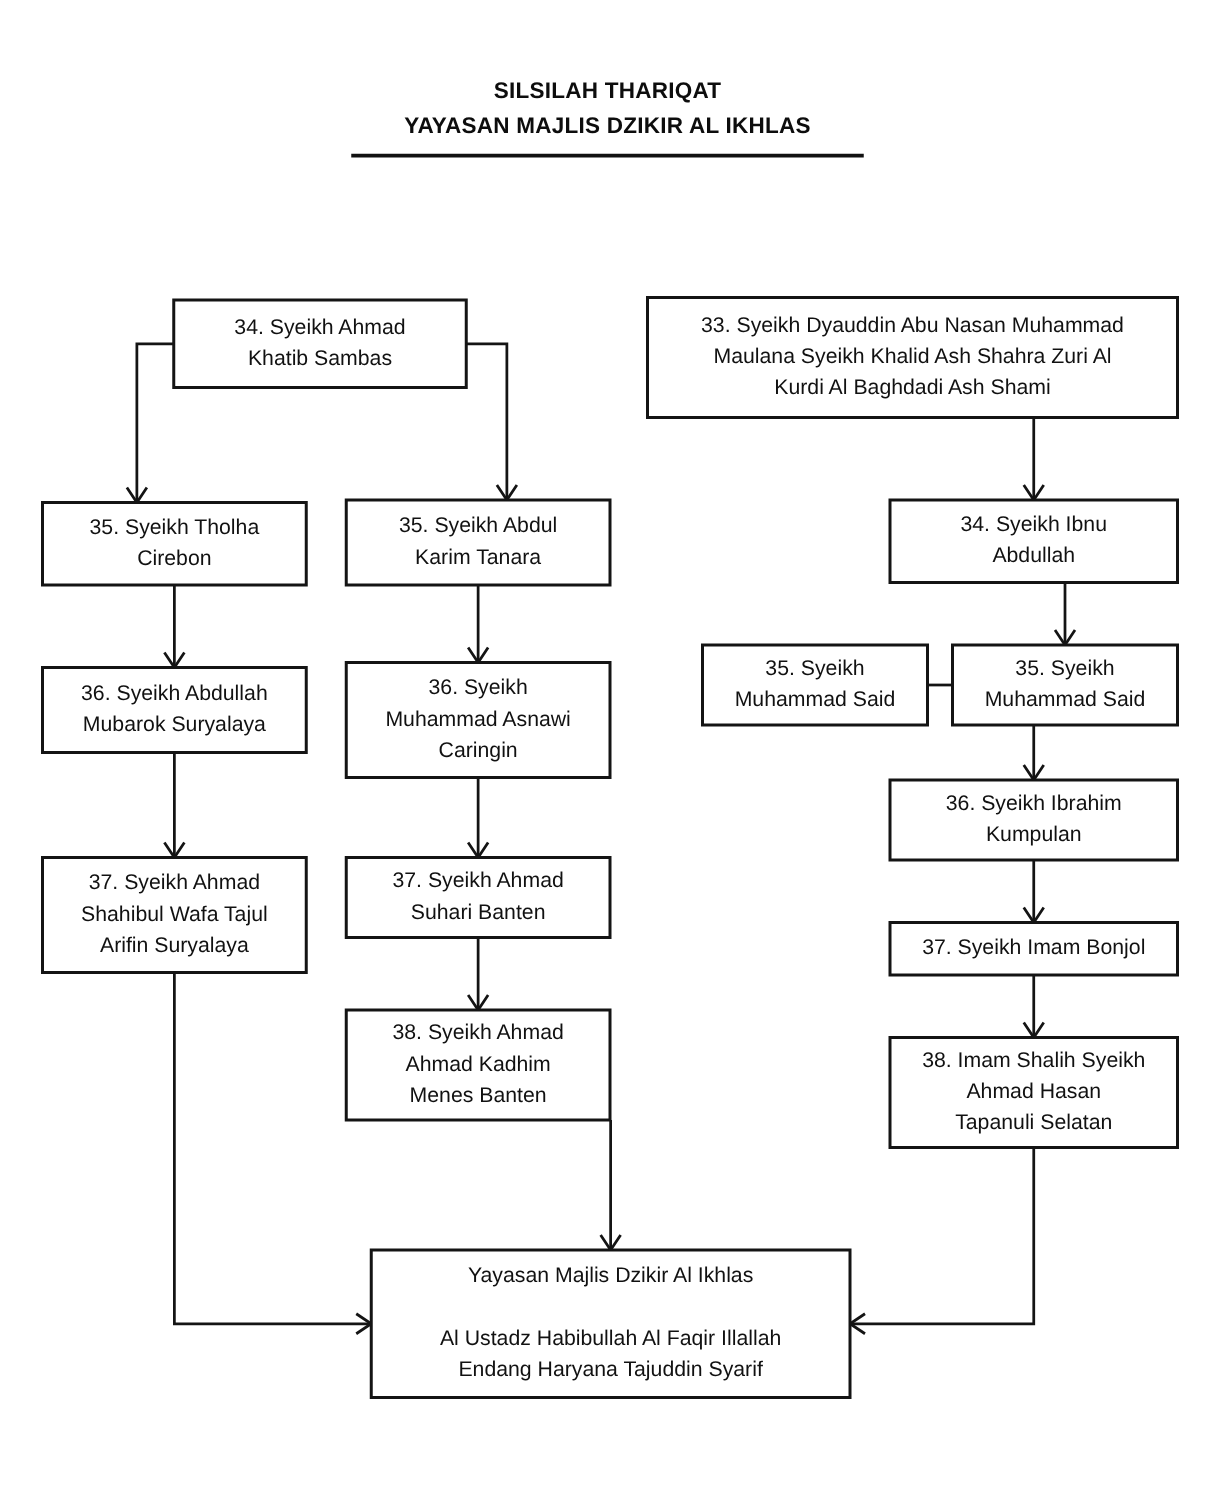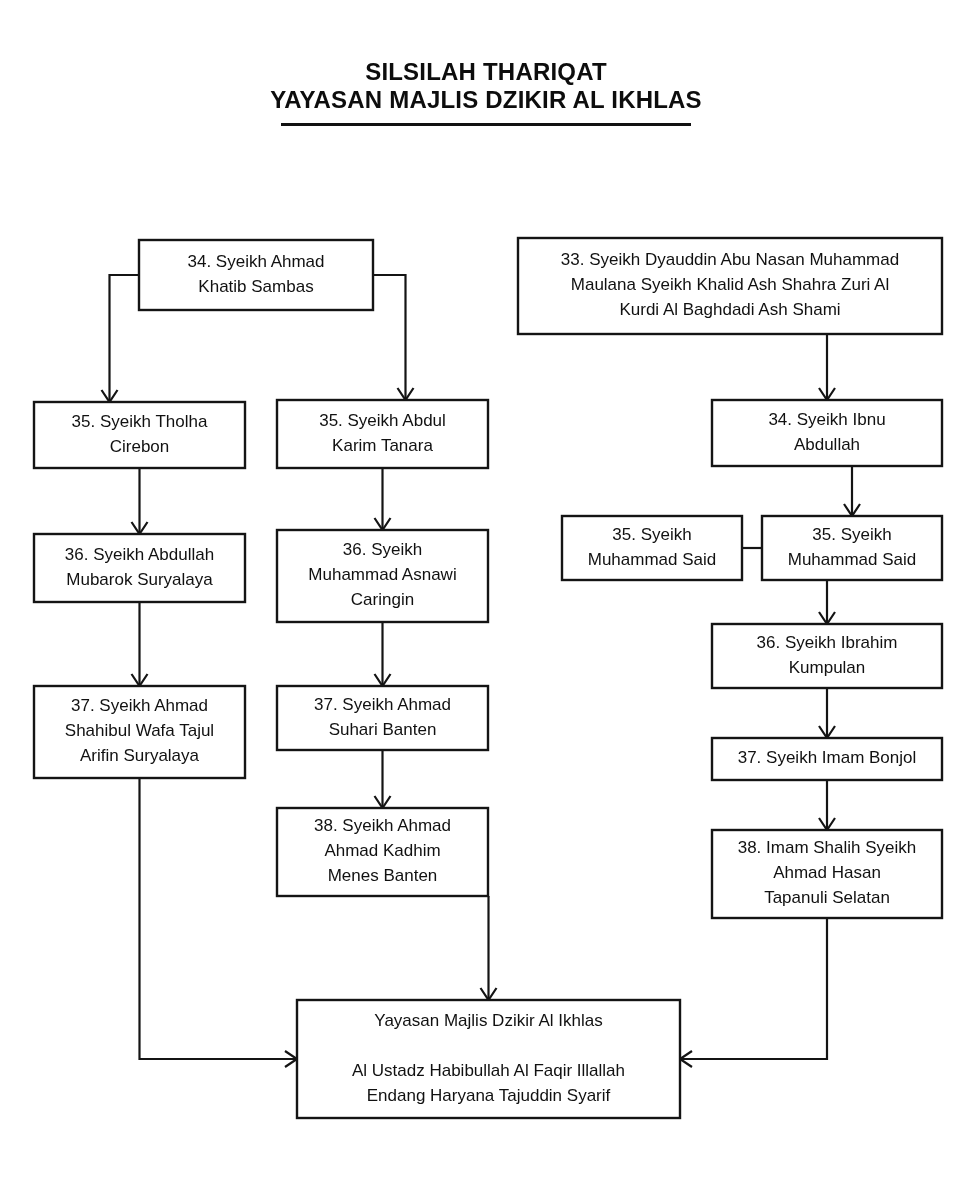--- a/index.html
+++ b/index.html
@@ -21,21 +21,21 @@
     height: 1200px;
   }
   .title-block {
     position: absolute;
     left: 0;
     top: 58px;
     width: 972px;
     text-align: center;
   }
   .title-line {
-    font-size: 24px;
+    font-size: 18px;
     font-weight: bold;
     letter-spacing: 0.2px;
     line-height: 28px;
     color: #0d0d0d;
   }
   .title-rule {
     width: 410px;
     height: 3px;
     background: #111111;
     margin: 9px auto 0 auto;

